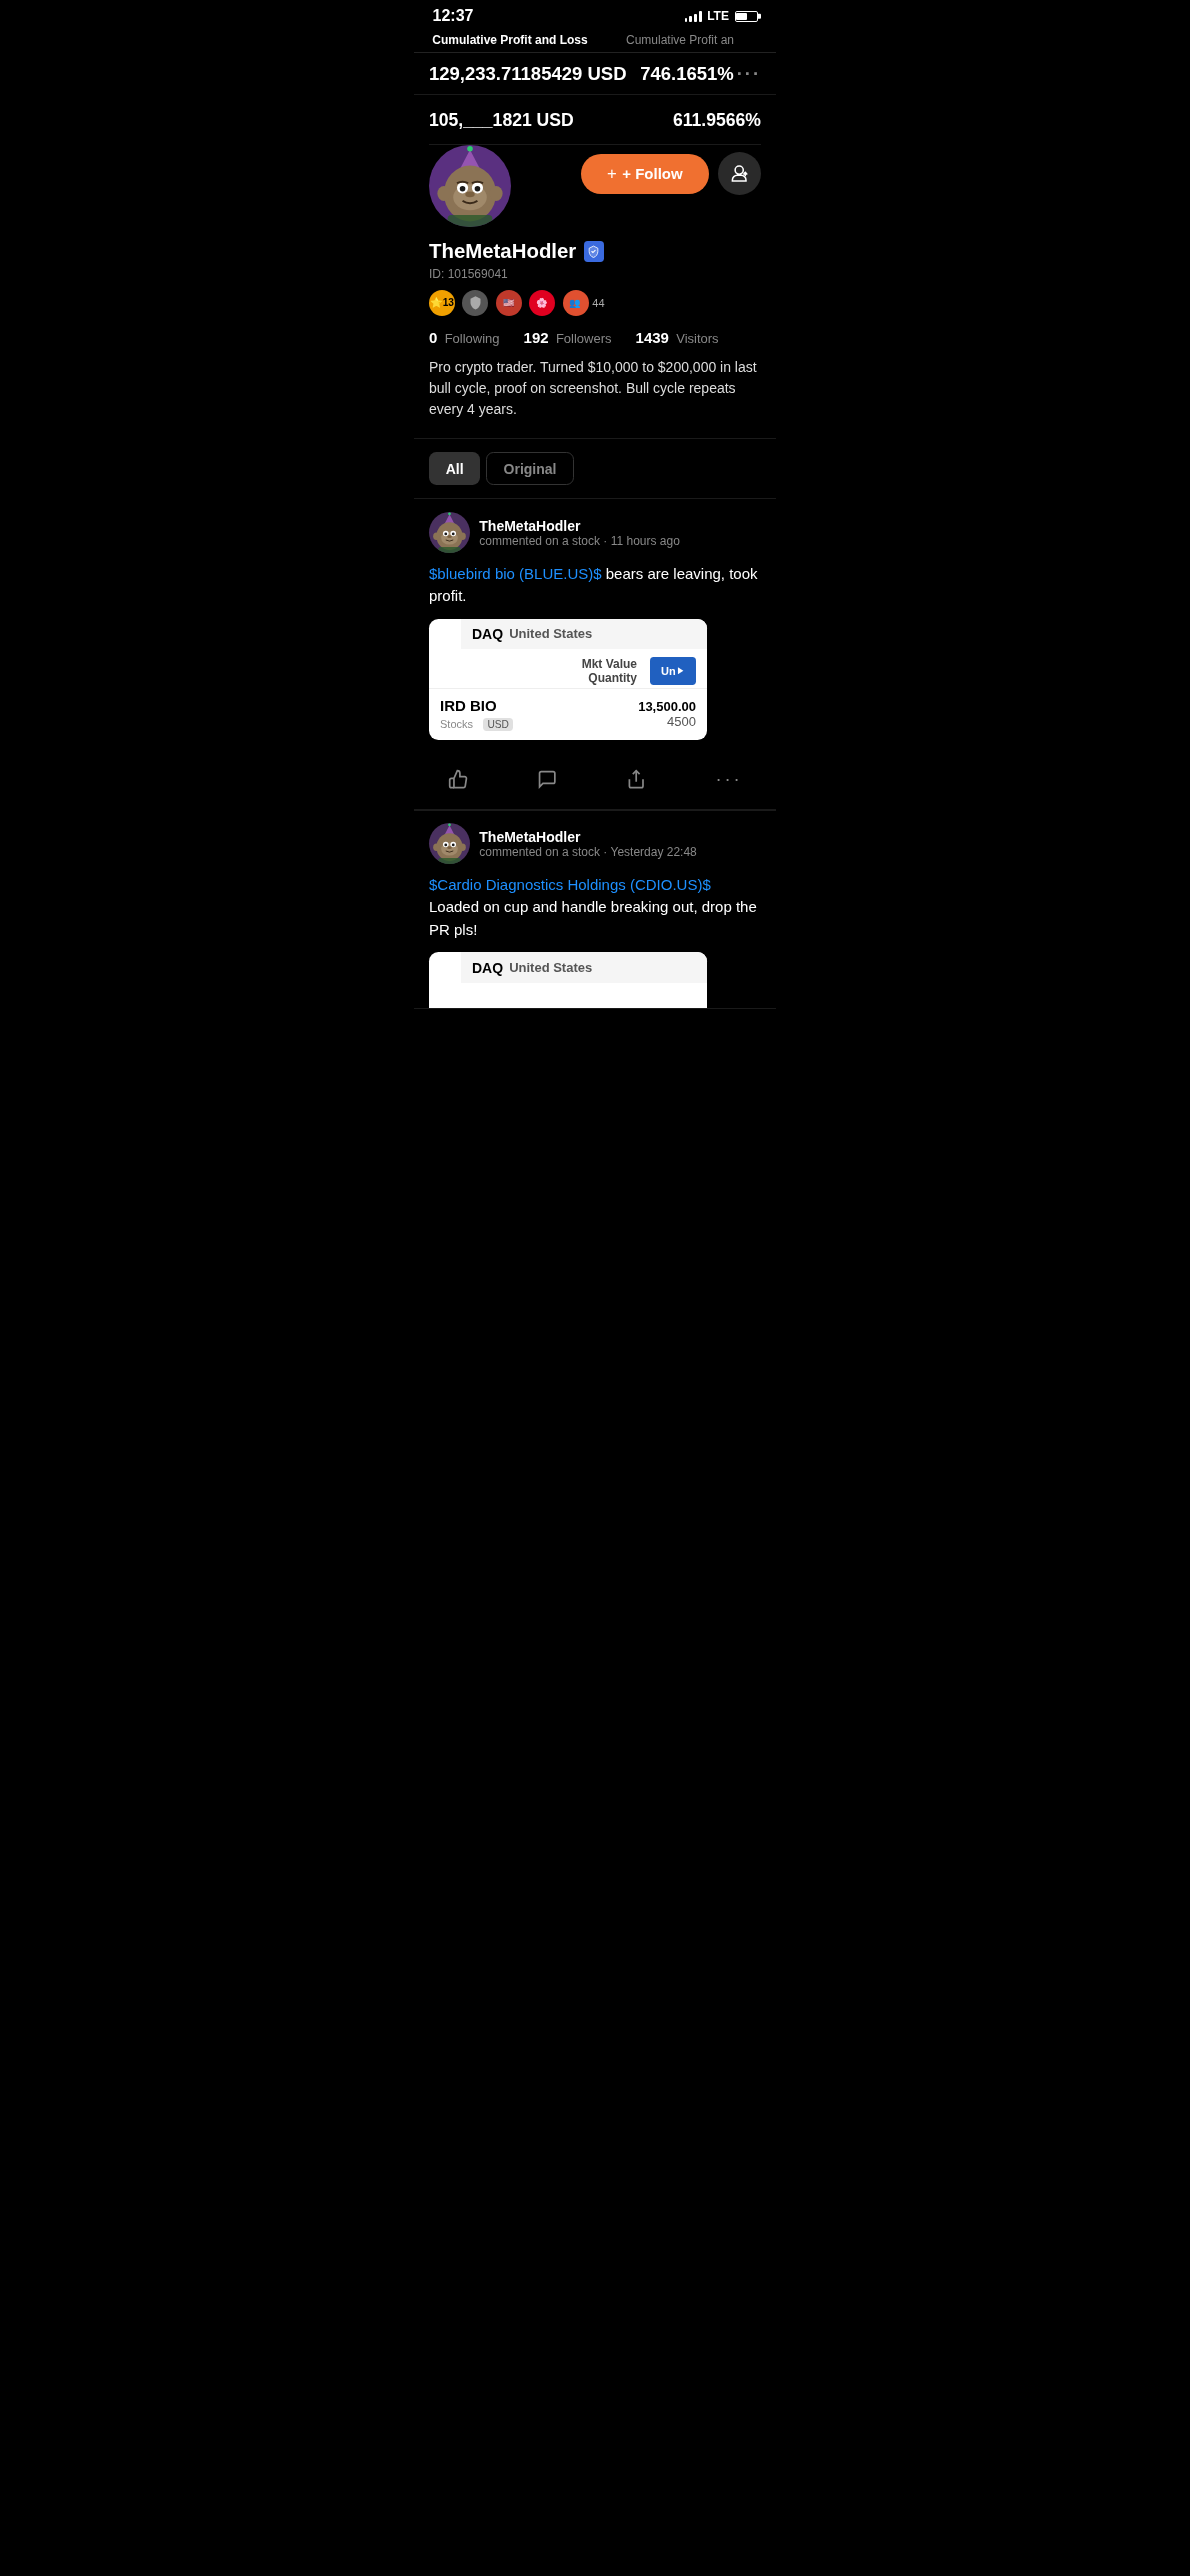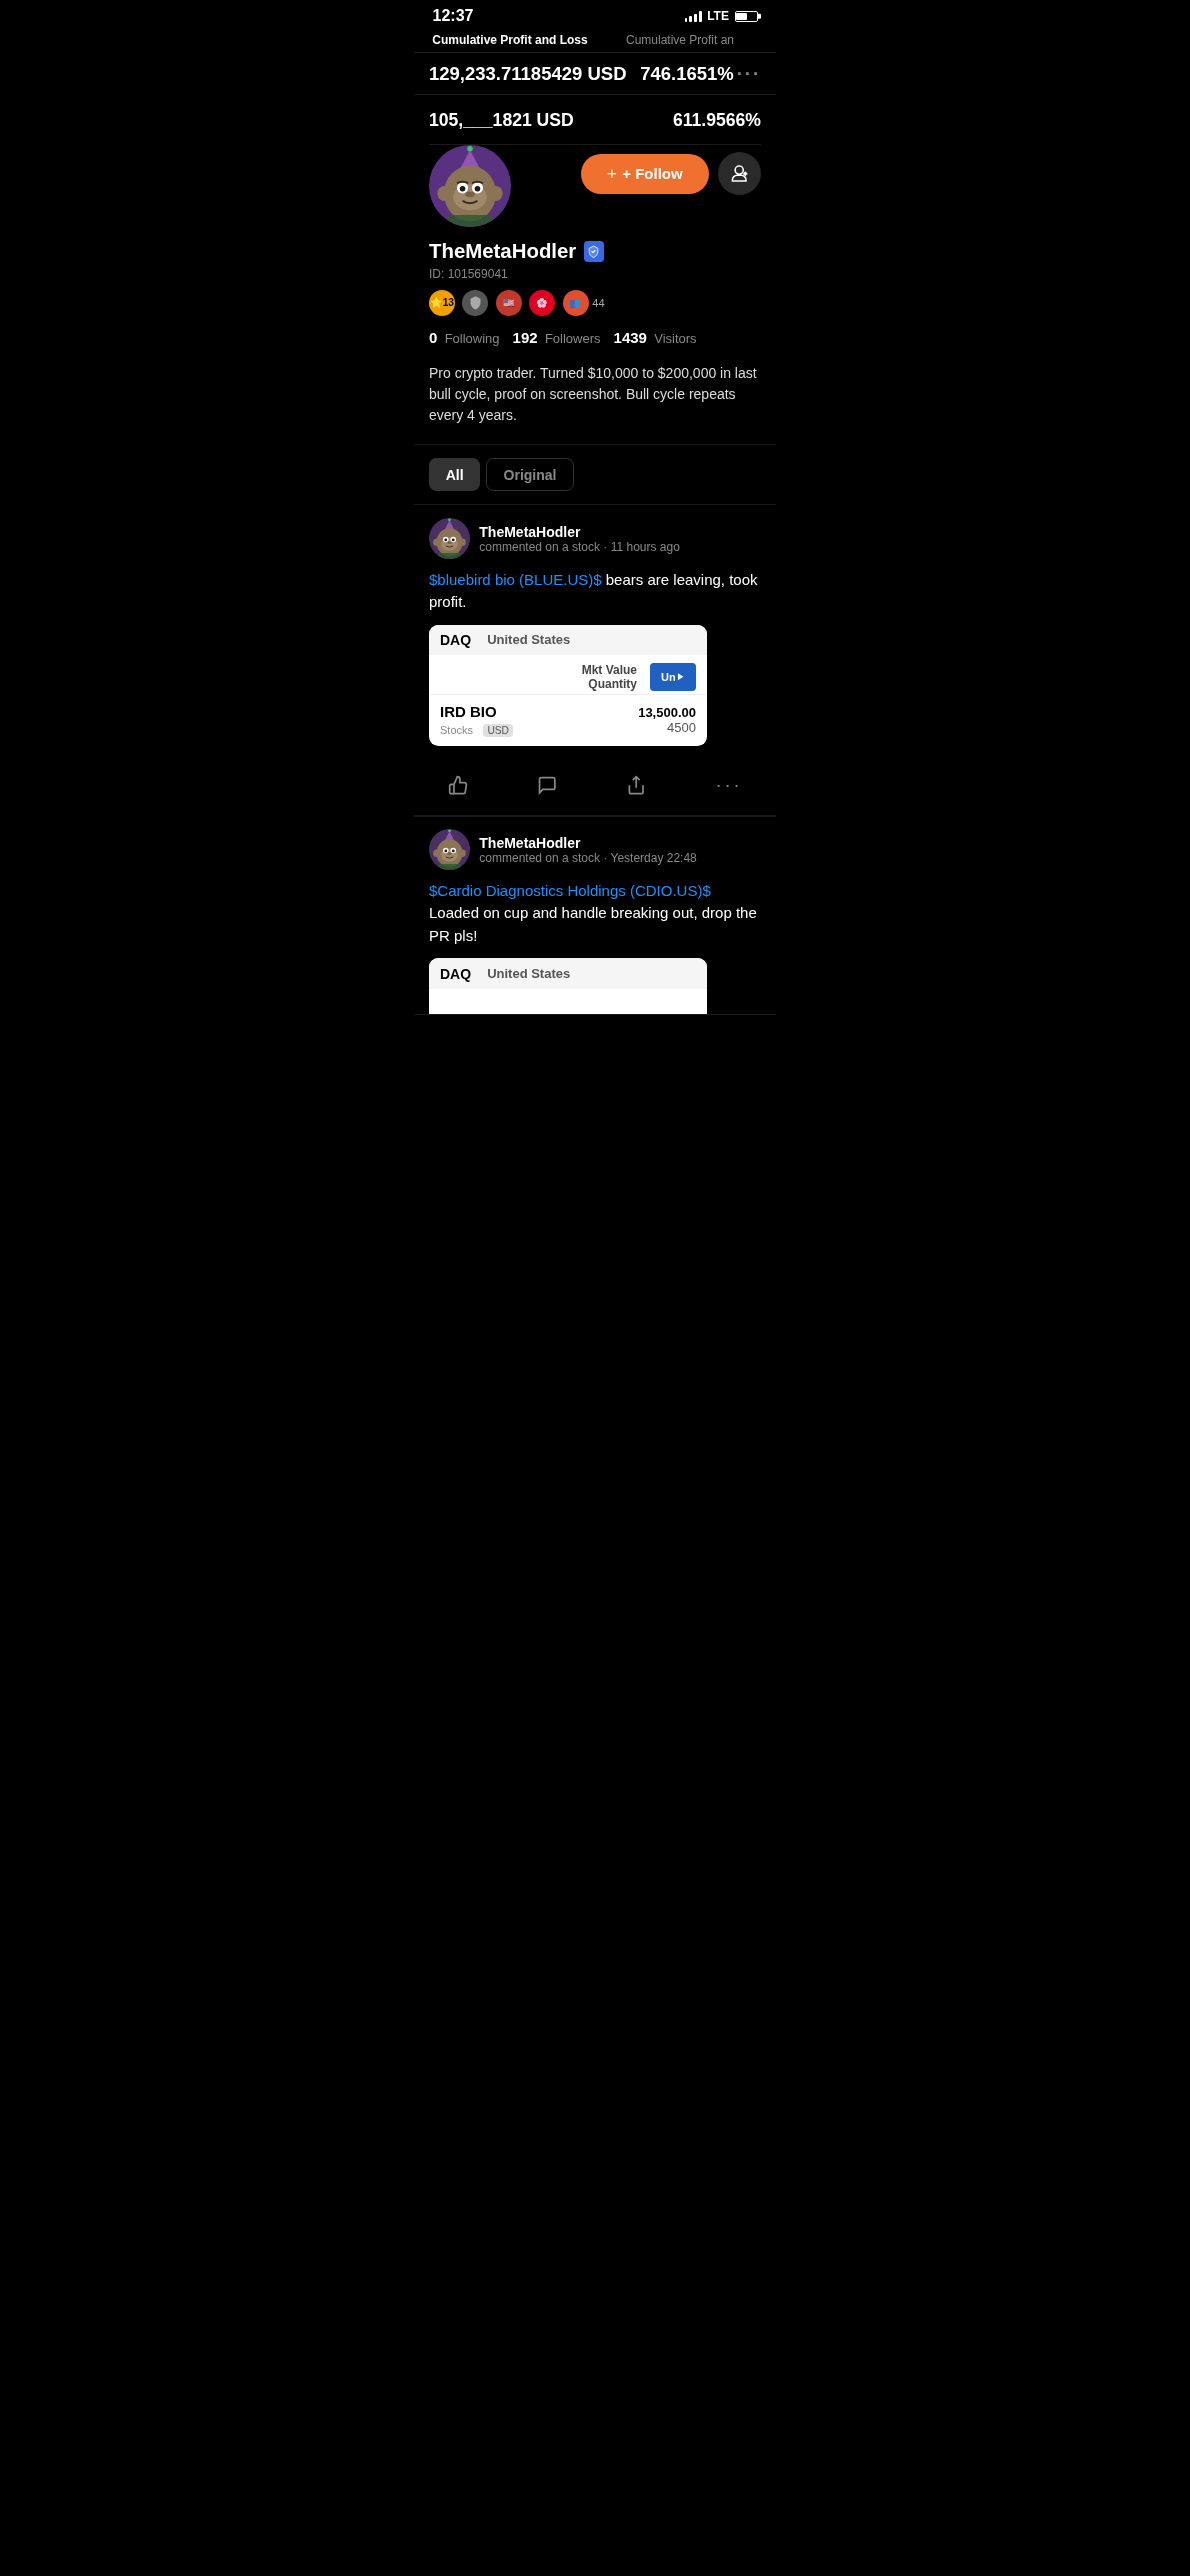--- a/index.html
+++ b/index.html
@@ -209,22 +209,22 @@
     .badge-group { background: #e05030; color: #fff; font-size: 9.3px; }
     .badge-count {
       font-size: 11px;
       color: #aaa;
       margin-left: -3.7px;
     }
 
     .stats-line {
       display: flex;
       align-items: flex-end;
-      gap: 13px;
-      margin-bottom: 17px;
+      gap: 24px;
+      margin-bottom: 11px;
       font-size: 13px;
       color: #888;
     }
     .stats-line .num { color: #fff; font-weight: 700; font-size: 15px; }
 
     .bio {
       font-size: 14px;
       color: #ddd;
       line-height: 1.5;
     }
@@ -287,21 +287,22 @@
       max-width: 278px;
     }
     .stock-card-header {
       background: #f5f5f5;
       padding: 7.4px 11px;
       font-size: 13px;
       font-weight: 700;
       color: #555;
       display: flex;
       align-items: center;
-      gap: 16px;
+      gap: 6px;
+      margin-left: 32px;
     }
     .nasdaq-label { font-weight: 800; font-size: 14px; color: #000; }
     .stock-card-cols {
       display: flex;
       padding: 7.4px 11px 3.7px;
       border-bottom: 0.9px solid #eee;
     }
     .col-btn {
       width: 46px;
       background: #2060c0;

